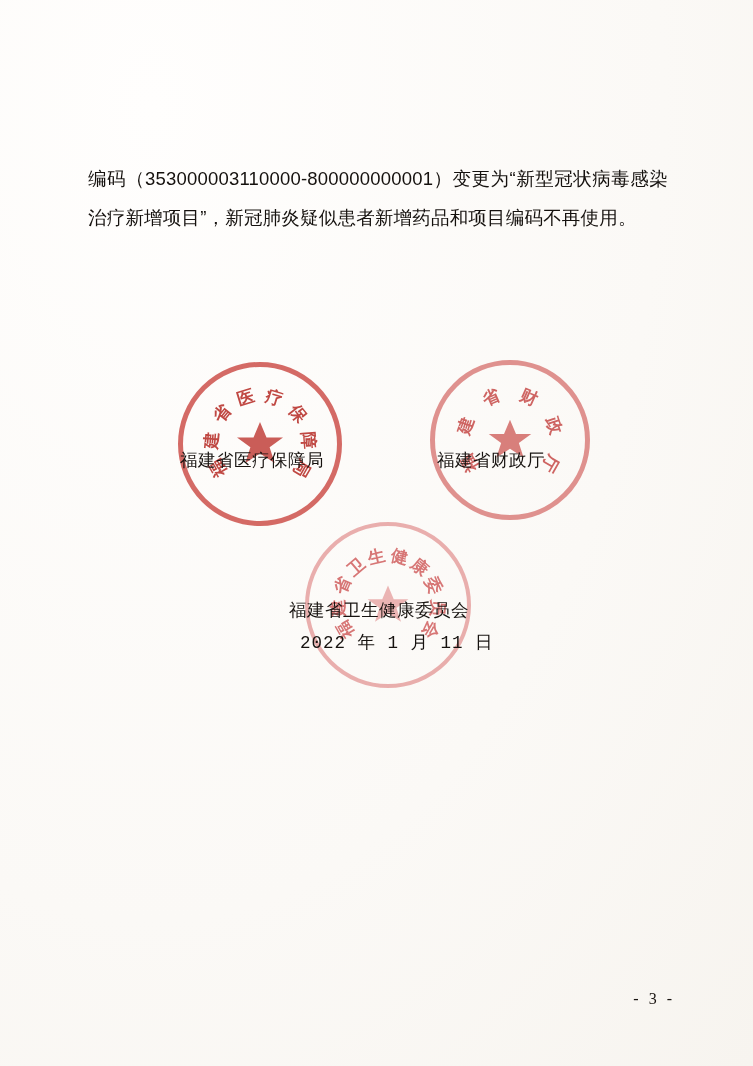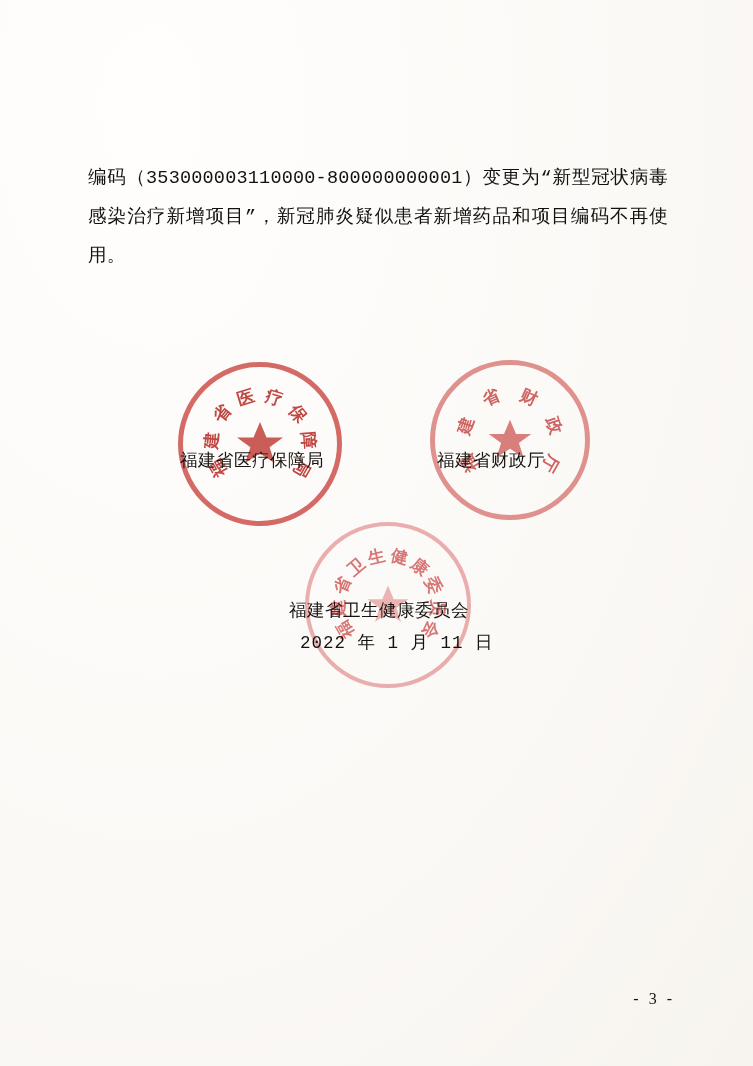--- a/index.html
+++ b/index.html
@@ -25,21 +25,21 @@
     left: 88px;
     top: 140px;
     width: 580px;
   }
   .para {
     font-size: 18.5px;
     line-height: 39px;
     color: #15110e;
     letter-spacing: 0.2px;
     text-align: justify;
-    font-family: Liberation Mono, monospace;
+    font-family: Liberation Sans, sans-serif;
   }
   .para.indent {
     text-indent: 38px;
     margin-top: 19px;
   }
   .seal-zone {
     position: absolute;
     left: 0;
     top: 0;
     width: 753px;

